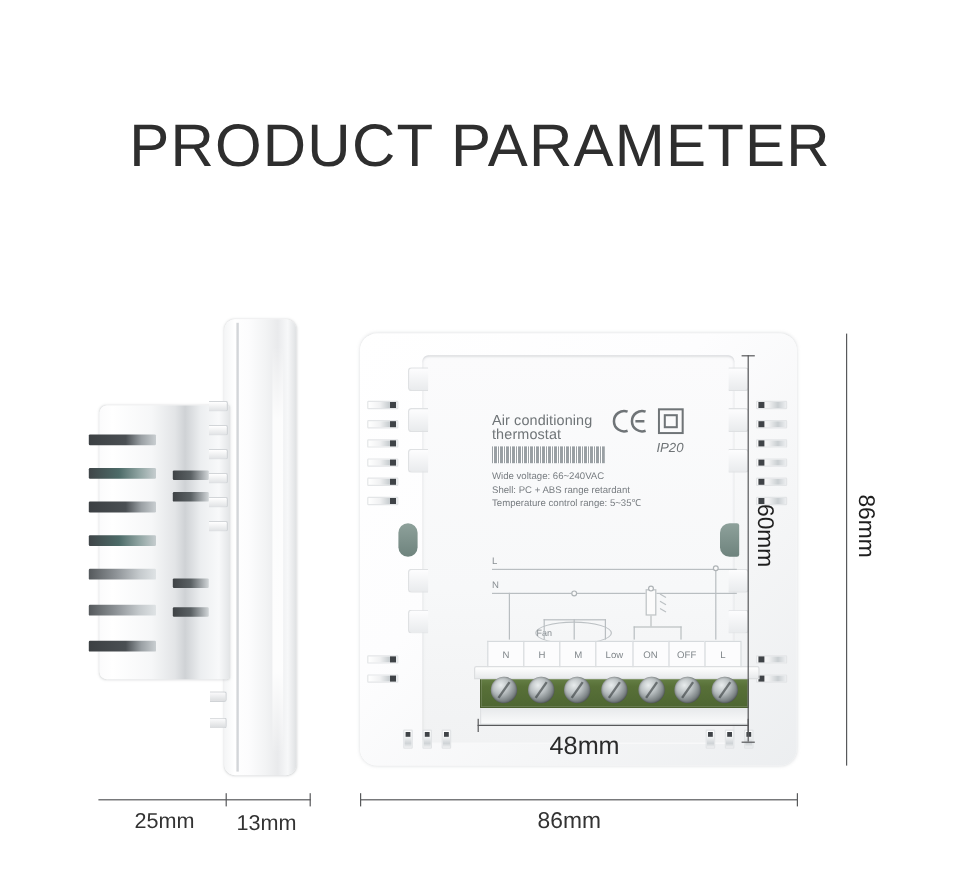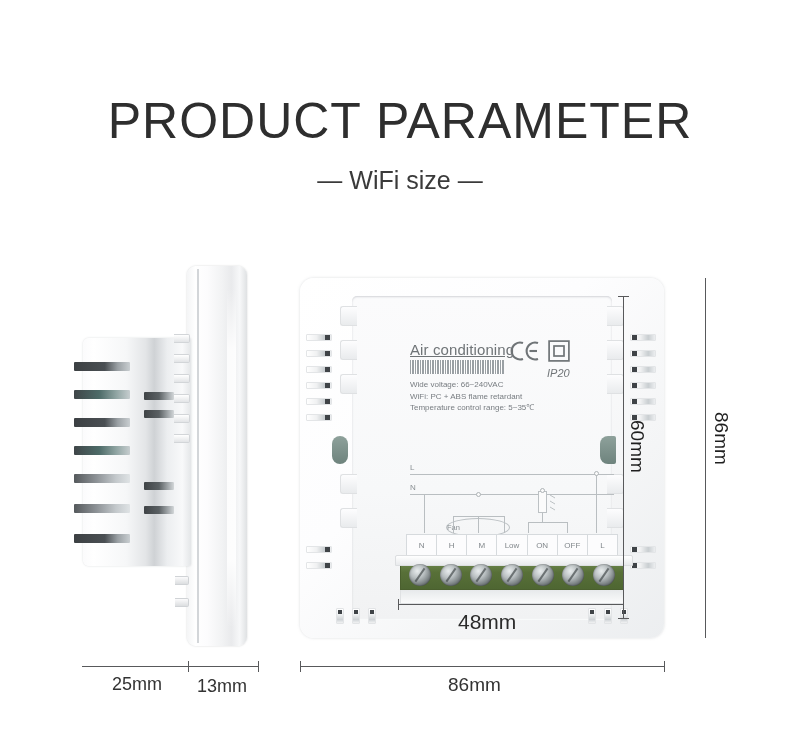--- a/index.html
+++ b/index.html
@@ -143,21 +143,21 @@
   .clip {
     position: absolute; width: 16px; height: 28px;
     background: linear-gradient(to bottom, #8ea19b, #6e837d);
     border-radius: 8px;
   }
   .clip.left  { left: 32px; top: 158px; }
   .clip.right { left: 300px; top: 158px; border-radius: 8px 2px 2px 8px; }
 
   
   .label-area { position: absolute; left: 110px; top: 66px; width: 210px; }
-  .lbl-title { font-size: 15px; color: #6f7477; line-height: 12px; letter-spacing: .1px; text-decoration: underline; }
+  .lbl-title { font-size: 12px; color: #6f7477; line-height: 12px; letter-spacing: .1px; }
   .barcode {
     margin-top: 4px; width: 94px; height: 14px;
     background: repeating-linear-gradient(to right,
       #9aa0a4 0px, #9aa0a4 1px, #ffffff 1px, #ffffff 2px,
       #9aa0a4 2px, #9aa0a4 4px, #ffffff 4px, #ffffff 5px);
   }
   .spec { margin-top: 5px; }
   .spec div { font-size: 8px; color: #777c80; line-height: 11.5px; }
 
   .ce-block { position: absolute; left: 210px; top: 62px; width: 86px; text-align: left; }
@@ -237,21 +237,20 @@
     writing-mode: vertical-rl; text-orientation: mixed;
   }
   .dim-48 { font-size: 21px; color: #2b2b2b; }
 </style>
 </head>
 <body>
 
 <div id="page">
 
   <div class="title">PRODUCT PARAMETER</div>
-  <div class="subtitle">— WiFi size —</div>
 
   <div id="side-view">
 
     <div class="front-bar">
       <div class="front-bar-gloss"></div>
     </div>
 
     <div class="body-block"></div>
 
     <div class="vent" style="top:104px"></div>
@@ -360,24 +359,25 @@
       </div>
     <div class="bot-slot" style="left:320px; top:330px">
         <i class="pin"></i>
       </div>
 
     <div class="clip left"></div>
     <div class="clip right"></div>
 
     <div class="label-area">
       <div class="lbl-title">Air conditioning</div>
+      <div class="lbl-title">thermostat</div>
       <div class="barcode"></div>
       <div class="spec">
         <div>Wide voltage: 66~240VAC</div>
-        <div>WiFi: PC + ABS flame retardant</div>
+        <div>Shell: PC + ABS range retardant</div>
         <div>Temperature control range: 5~35℃</div>
       </div>
     </div>
 
     <div class="ce-block">
       <div class="ce-mark">
         <span>
           <svg width="34" height="22" viewBox="0 0 34 22">
             <path d="M13 3 A8.5 8.5 0 1 0 13 19" fill="none" stroke="#6f7477" stroke-width="2.1"></path>
             <path d="M28 3 A8.5 8.5 0 1 0 28 19" fill="none" stroke="#6f7477" stroke-width="2.1"></path>

